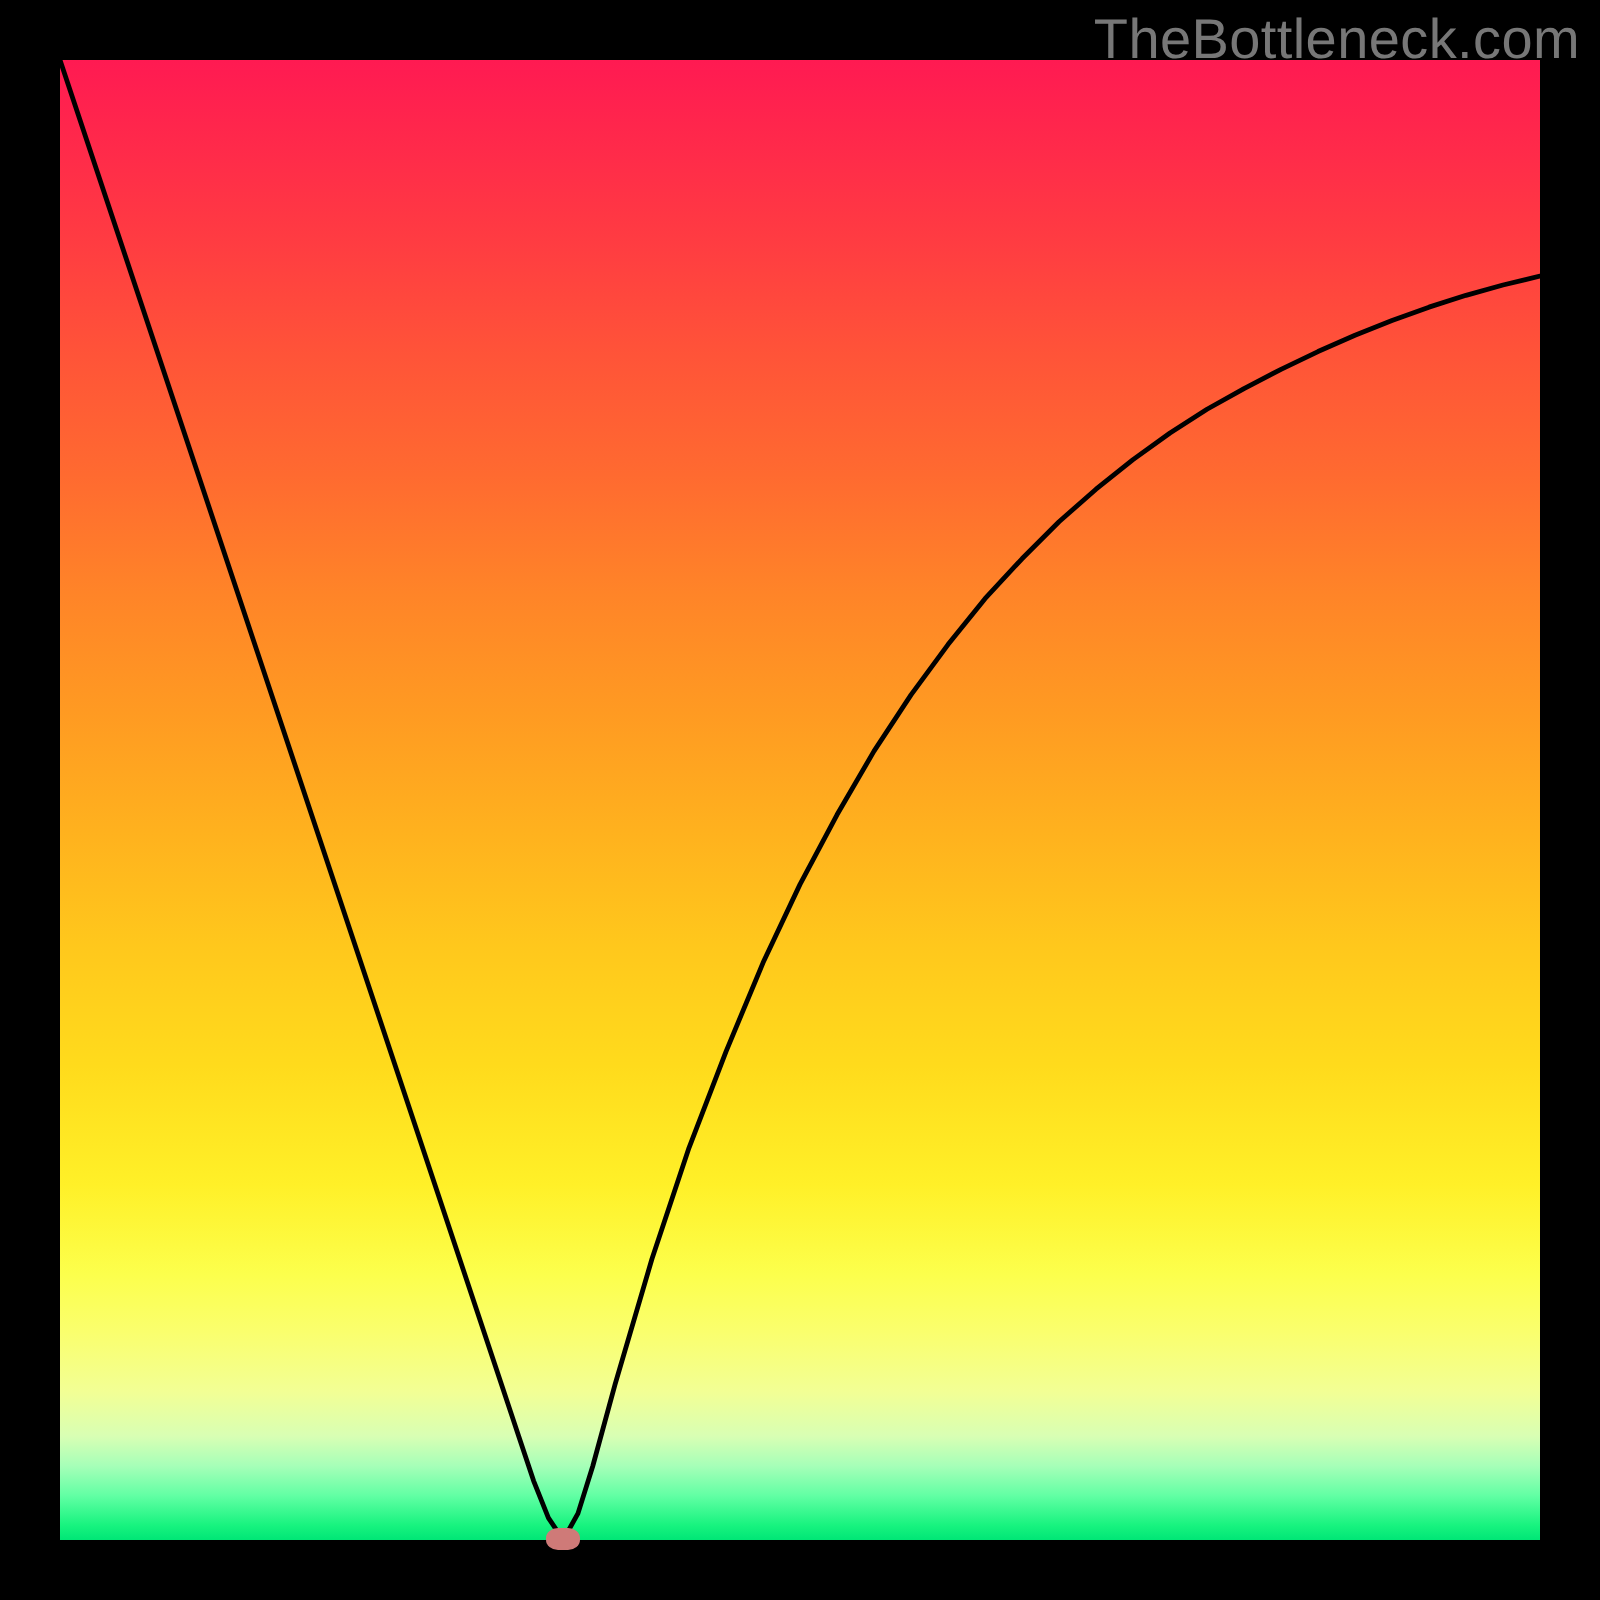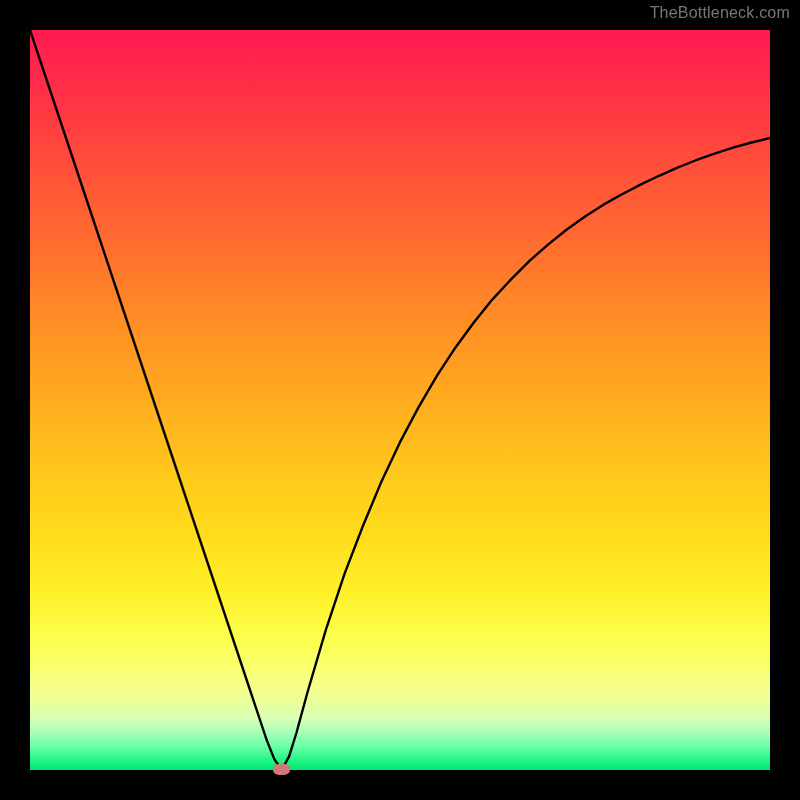--- a/index.html
+++ b/index.html
@@ -44,21 +44,21 @@
       #62ffa4 97%,
       #18f37f 99%,
       #00e676 100%
     );
   }
   .watermark {
     position: absolute;
     top: 4px;
     right: 10px;
     color: #777;
-    font-size: 16px;
+    font-size: 28px;
     font-weight: 500;
     letter-spacing: 0.2px;
     user-select: none;
   }
   svg.curve {
     position: absolute;
     left: 0;
     top: 0;
     width: 740px;
     height: 740px;

